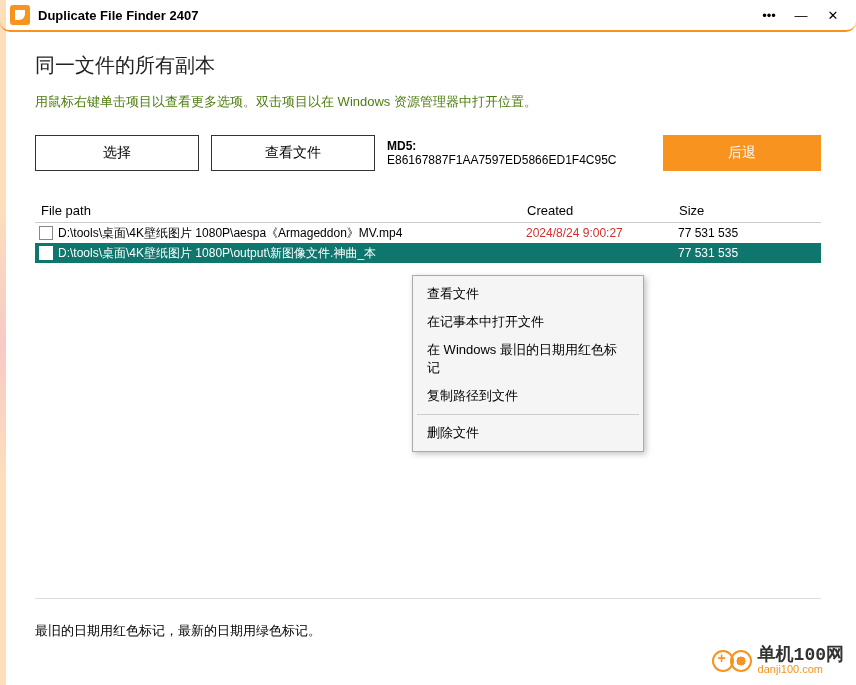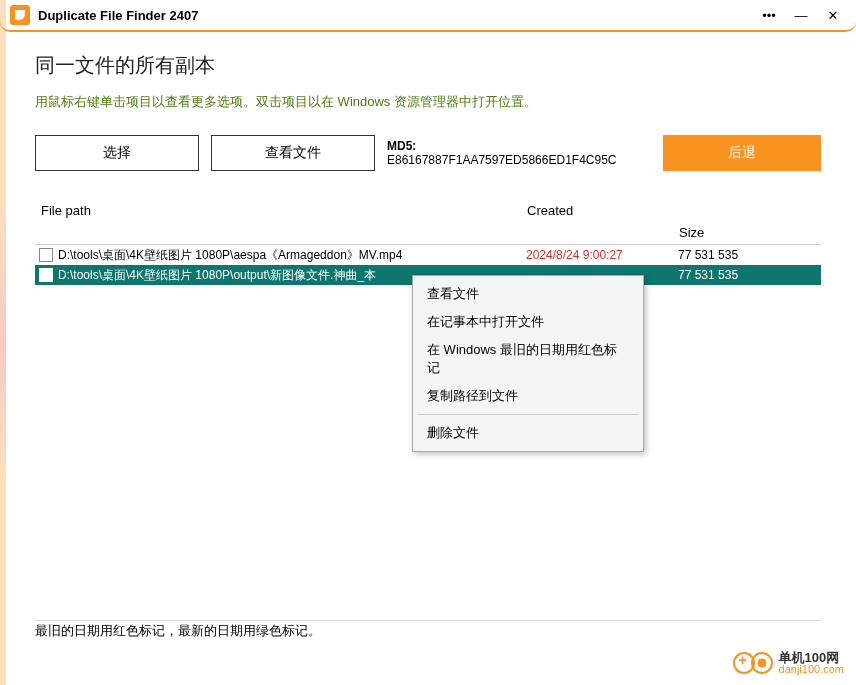--- a/index.html
+++ b/index.html
@@ -21,21 +21,21 @@
 .toolbar { display: flex; align-items: center; gap: 12px; }
 .btn { border: 1px solid #333; background: #fff; height: 36px; width: 164px; display: flex; align-items: center; justify-content: center; font-size: 14px; cursor: pointer; }
 .btn.primary { background: #f7931e; color: #fff; border: none; width: 158px; margin-left: auto; }
 .md5-block { font-size: 12px; }
 .md5-block b { font-weight: bold; }
 
 .table-wrap { margin-top: 32px; border-bottom: 1px solid #ddd; }
 .thead { display: flex; border-bottom: 1px solid #ccc; padding-bottom: 4px; font-size: 13px; }
 .col-path { width: 492px; padding-left: 6px; }
 .col-created { width: 152px; }
-.col-size { flex: 1; margin-top: 22px; }
+.col-size { flex: 1; }
 
 .trow { display: flex; align-items: center; font-size: 12px; height: 20px; }
 .trow.selected { background: #0f766e; color: #fff; }
 .check { width: 14px; height: 14px; border: 1px solid #888; margin: 0 5px 0 4px; background: #fff; flex-shrink: 0; }
 .trow.selected .check { border-color: #fff; }
 .cell-path { width: 468px; white-space: nowrap; overflow: hidden; }
 .cell-created { width: 152px; }
 .cell-created.red { color: #d32f2f; }
 .cell-size { flex: 1; }
 
@@ -45,21 +45,21 @@
 
 .footer-note { position: absolute; left: 35px; bottom: 45px; font-size: 13px; }
 
 .watermark { position: absolute; right: 12px; bottom: 10px; display: flex; align-items: center; gap: 6px; }
 .watermark-logo { display: flex; align-items: center; }
 .watermark-circle { width: 22px; height: 22px; border: 2px solid #f7931e; border-radius: 50%; }
 .watermark-circle.c1 { position: relative; }
 .watermark-circle.c1::after { content: "+"; position: absolute; left: 4px; top: -2px; color: #f7931e; font-size: 14px; font-weight: bold; }
 .watermark-circle.c2 { margin-left: -4px; background: radial-gradient(circle at center, #f7931e 35%, transparent 36%); }
 .watermark-text { display: flex; flex-direction: column; line-height: 1; }
-.watermark-cn { font-size: 13px; font-weight: bold; color: #333; }
+.watermark-cn { font-size: 18px; font-weight: bold; color: #333; font-family: Liberation Mono, monospace; }
 .watermark-url { font-size: 11px; color: #f7931e; }
 
 .empty-rows { height: 335px; }
 </style>
 </head>
 <body>
 
 <div class="left-gradient"></div>
 
 <div class="titlebar">

